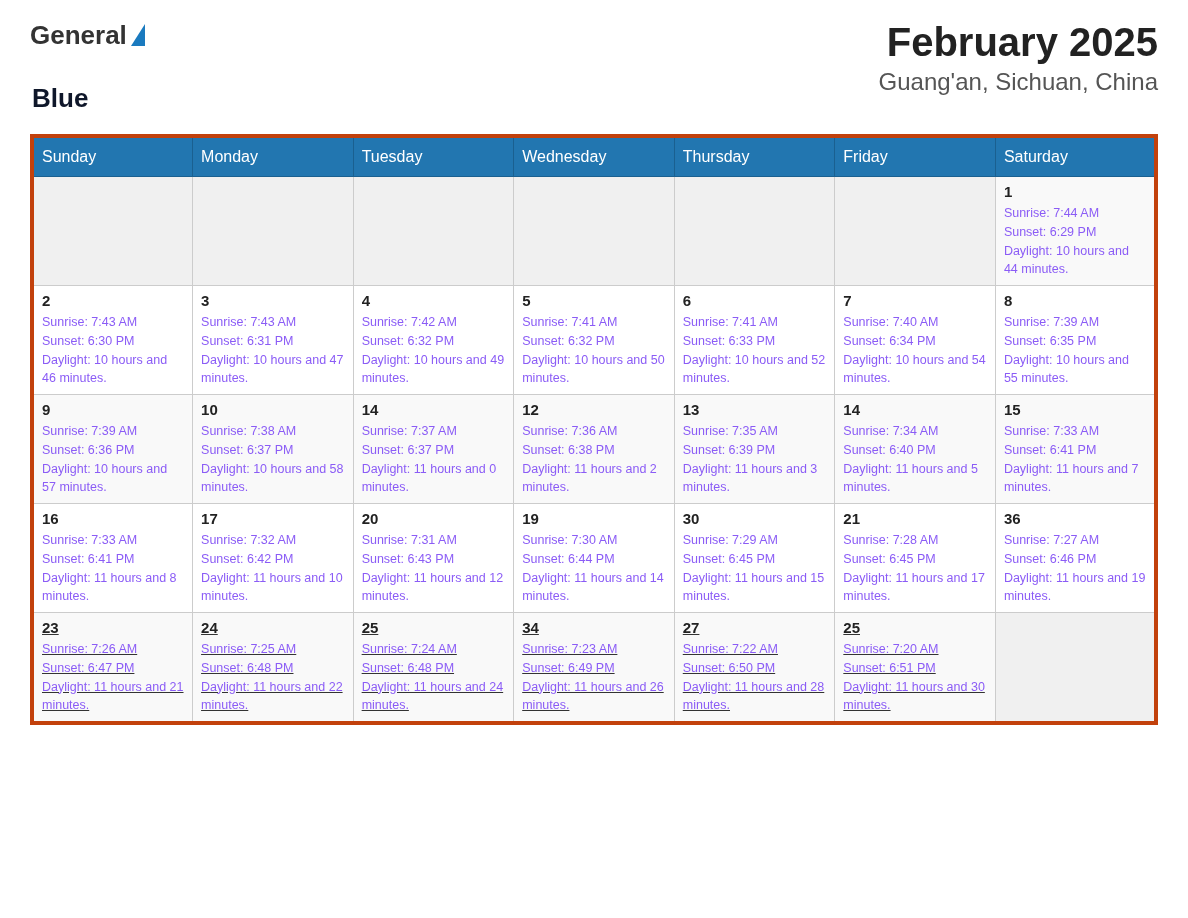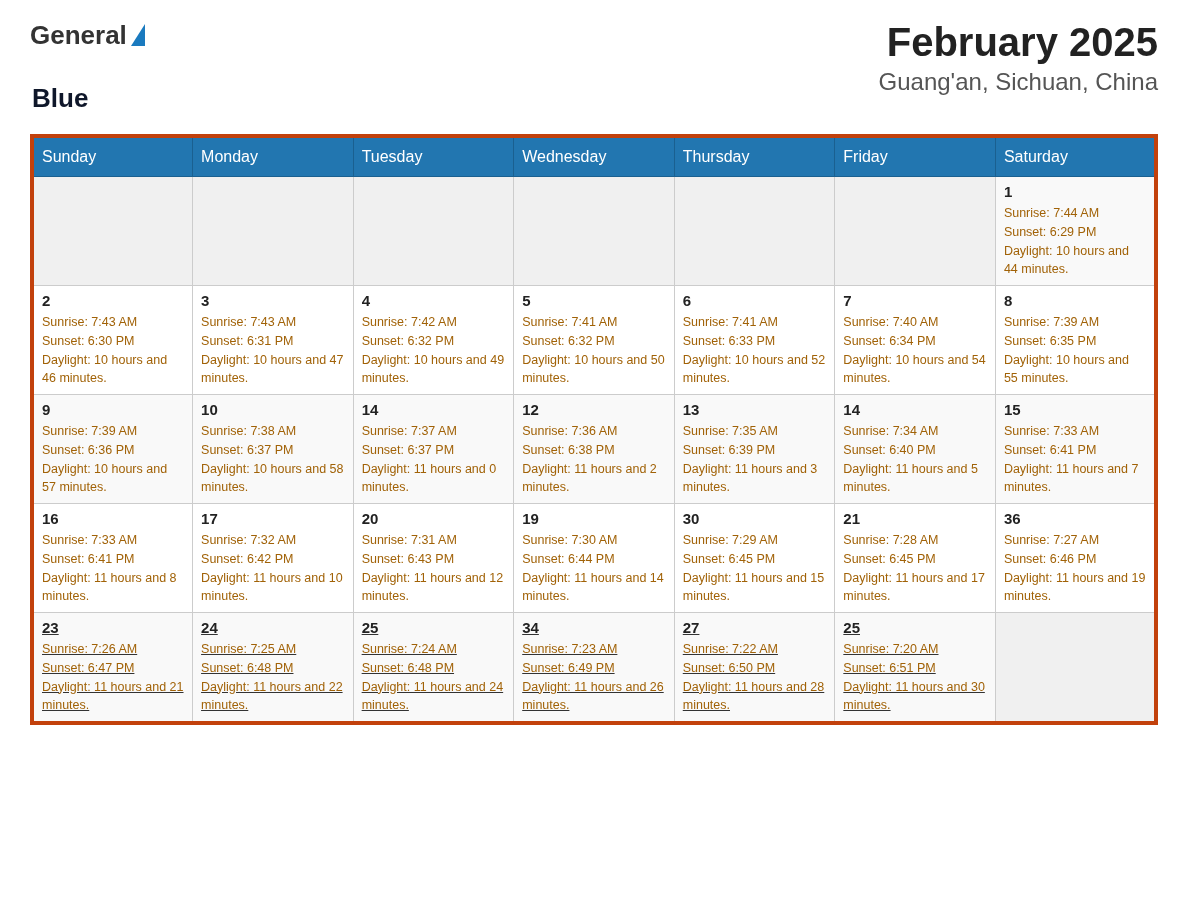--- a/index.html
+++ b/index.html
@@ -90,21 +90,21 @@
     }
     .day-number {
       font-size: 15px;
       font-weight: bold;
       color: #222;
       display: block;
       margin-bottom: 4px;
     }
     .day-info {
       font-size: 12.5px;
-      color: #a16207;
+      color: #8b5cf6;
       line-height: 1.5;
     }
     .empty-cell {
       background: #f0f0f0 !important;
     }
     .row-week1 td { background: #f5f5f5; }
     .row-week2 td { background: #ffffff; }
     .row-week3 td { background: #f5f5f5; }
     .row-week4 td { background: #ffffff; }
     .row-week5 td { background: #f5f5f5; text-decoration: underline; }

